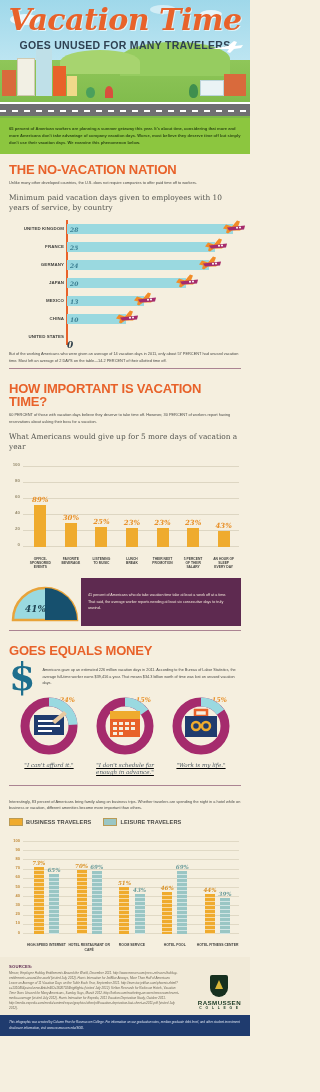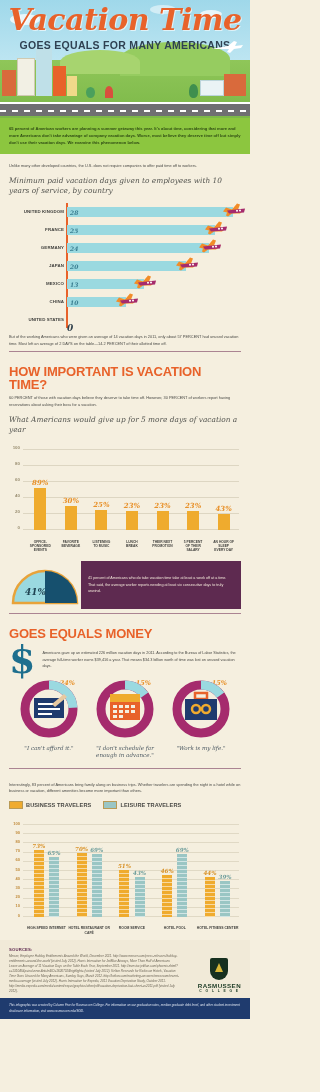--- a/index.html
+++ b/index.html
@@ -40,21 +40,21 @@
   .intro p { font-size:4.1px; line-height:1.75; color:#2e4a14; font-weight:bold; }
 
   
   .sec { padding:9px 9px 4px; background:#f5efdf; }
   h2.sec-h {
     font-size:13px; font-weight:bold; color:#e8622a; letter-spacing:-.2px;
     margin-bottom:4px; line-height:1;
   }
   p.sec-sub { font-size:3.9px; line-height:1.7; color:#4a4a46; margin-bottom:6px; }
   .script {
-    font-family:"DejaVu Serif", serif; font-style:italic; font-size:7.4px;
+    font-family:"DejaVu Serif", serif; font-size:7.4px;
     color:#53544f; line-height:1.35; margin:5px 0 7px;
   }
   .rule { height:1px; background:#6e2b52; opacity:.55; margin:4px 0 0; }
 
   
   .cc { position:relative; padding-left:58px; }
   .cc-axis { position:absolute; left:57px; top:0; bottom:0; width:2px; background:#e8622a; }
   .cc-row { height:17px; display:flex; align-items:center; position:relative; margin-bottom:1px; }
   .cc-lbl { position:absolute; left:-58px; width:55px; text-align:right;
             font-size:4.4px; font-weight:bold; color:#3f3f3c; letter-spacing:.1px; }
@@ -87,21 +87,21 @@
   .cobox { flex:1; background:#5e2a50; padding:6px 7px; display:flex; align-items:center; }
   .cobox p { font-size:3.7px; line-height:1.75; color:#f3e7d9; }
 
   
   .money-row { display:flex; align-items:center; gap:7px; margin:4px 0 2px; }
   .dollar { font-family:"DejaVu Serif", serif; font-weight:bold; font-size:38px;
             color:#1e6f8e; line-height:.85; flex:0 0 auto; }
   .money-row p { font-size:3.8px; line-height:1.8; color:#4a4a46; }
 
   
-  .donuts { display:flex; justify-content:space-between; padding:2px 2px 4px; }
+  .donuts { display:flex; justify-content:space-between; padding:2px 2px 4px;text-decoration:underline; }
   .donut-cell { width:78px; text-align:center; position:relative; }
   .donut-pct { font-family:"DejaVu Serif", serif; font-style:italic; font-weight:bold;
                font-size:6.5px; color:#e8912a; position:absolute; top:-1px; right:12px; }
   .donut-cap { font-family:"DejaVu Serif", serif; font-style:italic;
                font-size:5.6px; color:#4d5a63; line-height:1.3; margin-top:3px; }
 
   
   .legend { display:flex; gap:12px; align-items:center; margin:5px 0 4px; }
   .lg { display:flex; align-items:center; gap:3px; }
   .lg-sw { width:14px; height:8px; border:1px solid #b99a55; }
@@ -150,21 +150,21 @@
 
 <div class="page">
 
   <div class="hero">
     <div class="cloud" style="width:30px;height:11px;left:10px;top:14px;"></div>
     <div class="cloud" style="width:22px;height:8px;left:200px;top:10px;"></div>
     <div class="cloud" style="width:26px;height:9px;left:150px;top:5px;opacity:.5;"></div>
 
     <div class="hero-title">
       <span class="t1">Vacation Time</span>
-      <span class="t2">GOES EQUALS FOR MANY AMERICANS</span>
+      <span class="t2">GOES UNUSED FOR MANY TRAVELERS</span>
     </div>
 
     <svg class="plane-hero" width="34" height="14" viewBox="0 0 34 14">
       <path d="M1 9 L18 6 L24 1 L27 2 L25 6 L33 5 L31 8 L24 9 L20 13 L17 12 L19 9 Z" fill="#ffffff"></path>
     </svg>
 
     <div class="ground"></div>
     <div class="hill" style="width:110px;height:34px;left:120px;bottom:42px;"></div>
     <div class="hill" style="width:80px;height:24px;left:60px;bottom:44px;background:#a7d46f;"></div>
 
@@ -180,20 +180,21 @@
     <div class="tree" style="left:105px;width:8px;height:12px;background:#d94f3d;border-radius:50% 50% 0 0;"></div>
     <div class="tree" style="left:86px;width:9px;height:11px;background:#4aa05c;border-radius:50%;"></div>
     <div class="road"></div>
   </div>
 
   <div class="intro">
     <p>65 percent of American workers are planning a summer getaway this year. It's about time, considering that more and more Americans don't take advantage of company vacation days. Worse, most believe they deserve time off but simply don't use their vacation days. We examine this phenomenon below.</p>
   </div>
 
   <div class="sec">
+    <h2 class="sec-h">THE NO-VACATION NATION</h2>
     <p class="sec-sub">Unlike many other developed countries, the U.S. does not require companies to offer paid time off to workers.</p>
     <div class="script">Minimum paid vacation days given to employees with 10 years of service, by country</div>
 
     <div class="cc">
       <div class="cc-axis"></div>
       <div id="cc-rows">
           <div class="cc-row">
             <div class="cc-lbl">UNITED KINGDOM</div>
             <div class="cc-bar" style="width: 166.133px; background: rgb(154, 217, 224);">
               <div class="cc-val">28</div>

